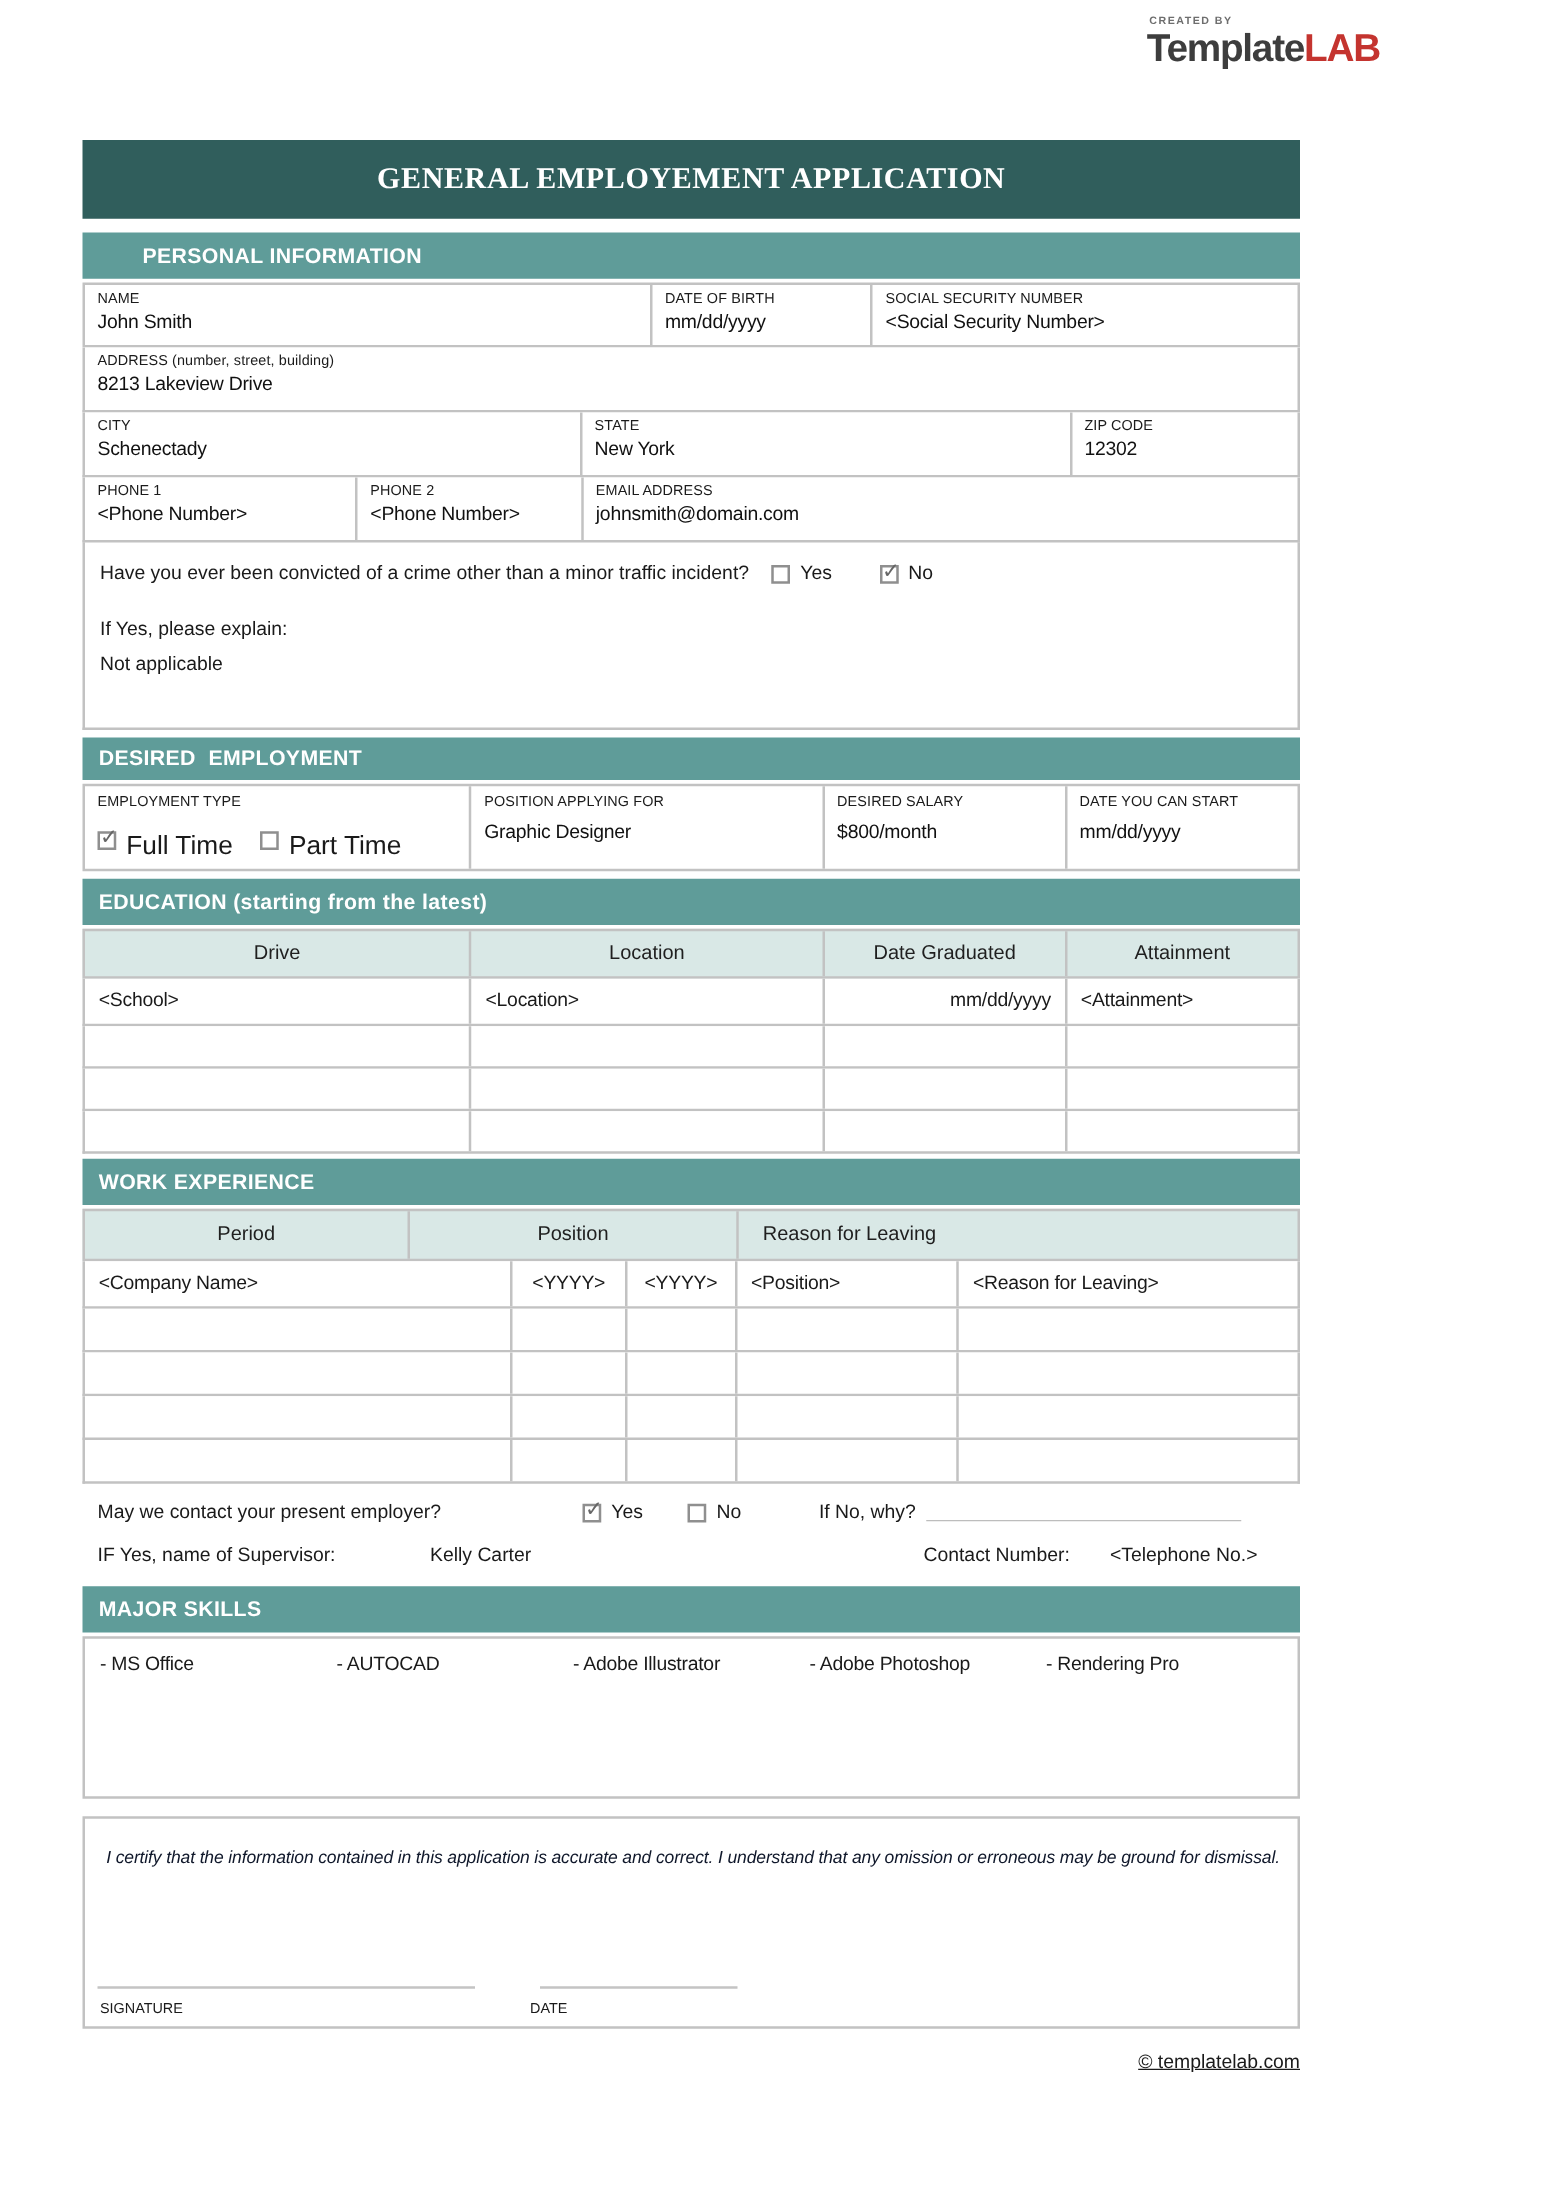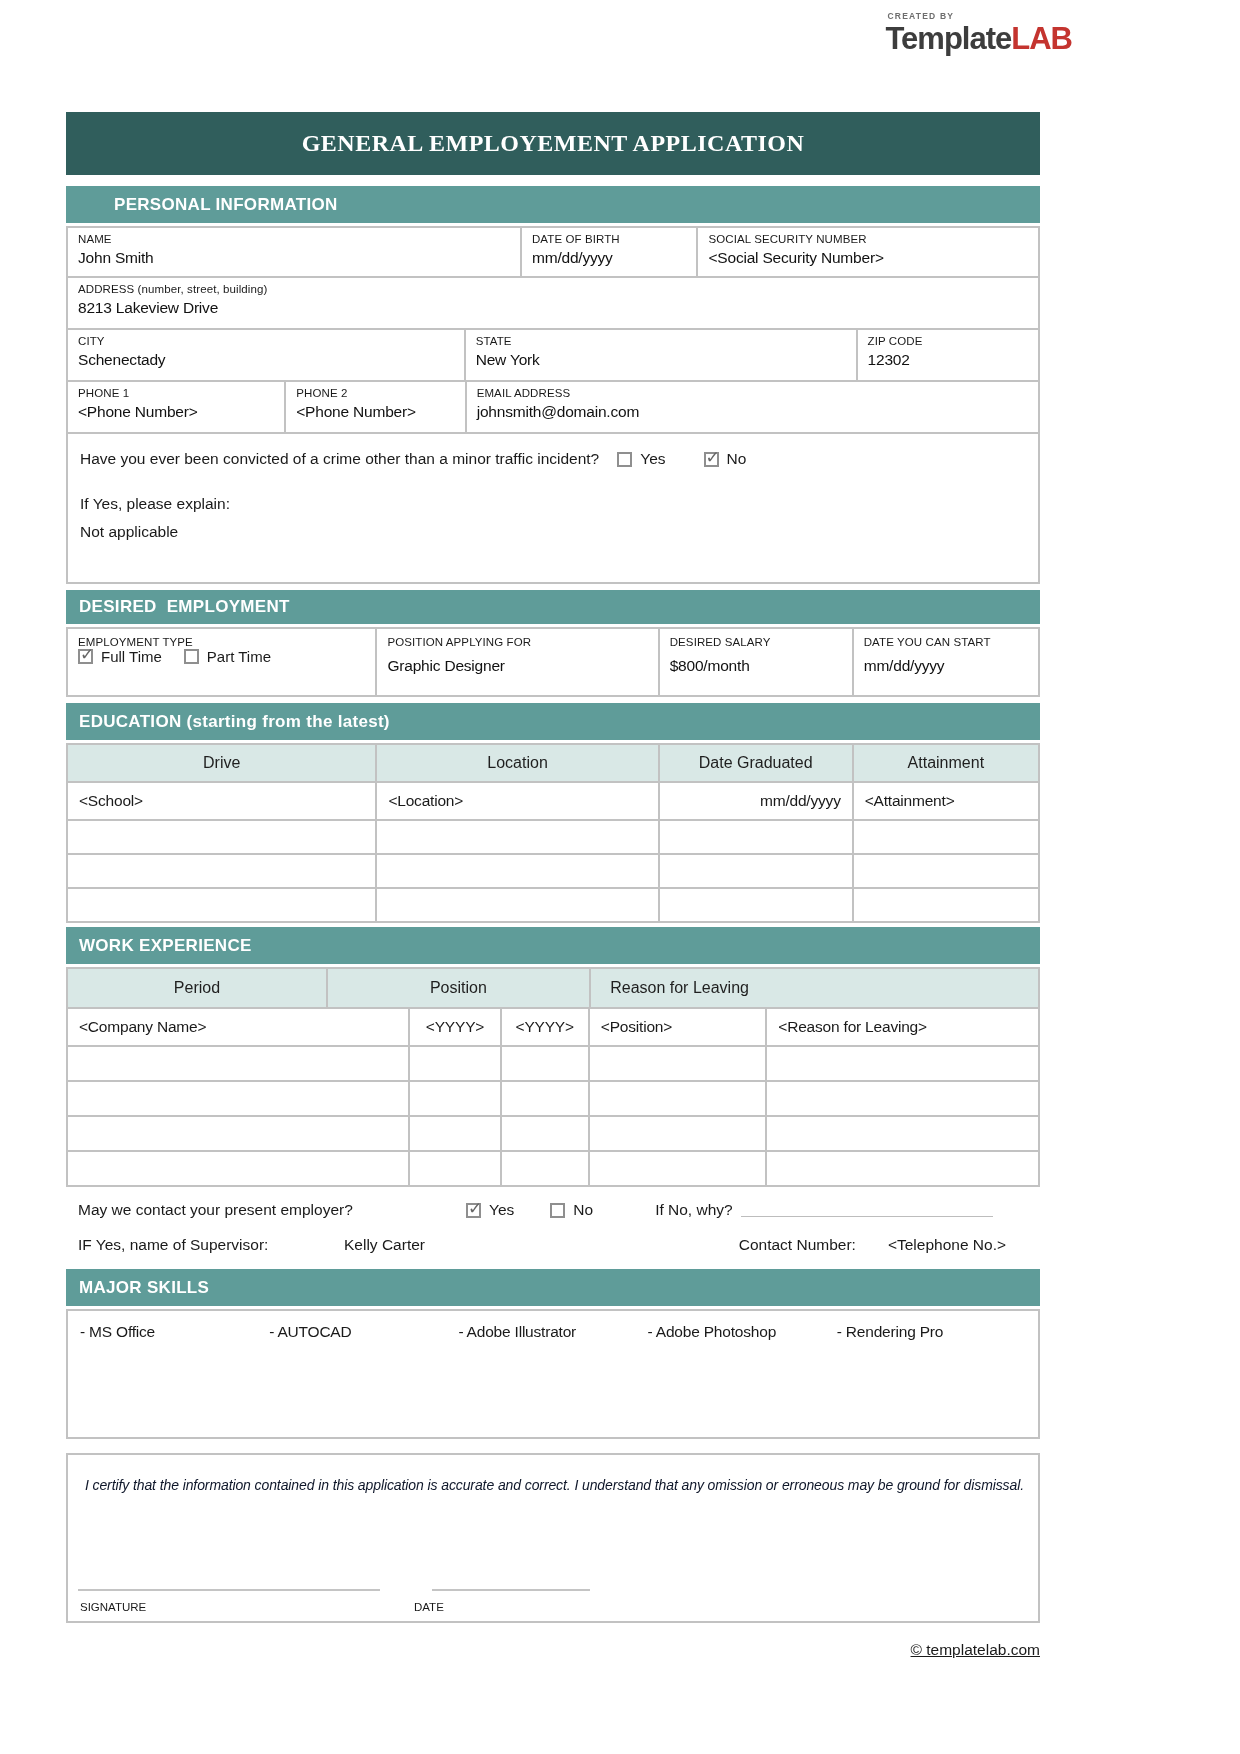--- a/index.html
+++ b/index.html
@@ -1,21 +1,21 @@
 <!DOCTYPE html>
 <html><head>
 <meta charset="utf-8">
 <style>
   * { margin:0; padding:0; box-sizing:border-box; }
   html,body { background:#ffffff; }
   body { font-family:"Liberation Sans","DejaVu Sans",sans-serif; color:#1a1a1a; }
   .page { position:relative; width:1240px; height:1754px; background:#fff; overflow:hidden; }
 
   
-  .logo { position:absolute; top:12px; right:168px; text-align:left; line-height:1; }
+  .logo { position:absolute; top:12px; right:136px; text-align:left; line-height:1; }
   .created-by { font-size:8.5px; font-weight:bold; letter-spacing:1.2px; color:#6e6e6e; margin-left:2px; margin-bottom:2px; }
   .brand { font-size:31px; font-weight:bold; letter-spacing:-1px; }
   .brand-template { color:#3d3d3d; }
   .brand-lab { color:#c4342f; }
 
   .content { position:absolute; left:66px; top:0; width:974px; }
 
   .title-band { margin-top:112px; height:63px; background:#305e5c; color:#fff;
     display:flex; align-items:center; justify-content:center;
     font-size:24px; font-weight:bold; letter-spacing:0.5px; white-space:pre;font-family:Liberation Serif, serif; }
@@ -57,21 +57,21 @@
   .explain-value { margin-top:10px; }
 
   
   .cb { width:15px; height:15px; border:2px solid #8f8f8f; display:inline-block; position:relative; background:#fff; flex:none; }
   .cb.checked::after { content:"\2713"; position:absolute; top:-7px; left:0px; font-size:17px; font-weight:bold; color:#666; }
   .cb-label { margin-left:8px; }
 
   
   .de-row { height:70px; }
   .de-row .cell { padding:7px 10px 0 10px; }
-  .de-check-line { display:flex; align-items:center; margin-top:0; font-size:15px; }
+  .de-check-line { display:flex; margin-top:17px; font-size:21px; }
 
   
   .thead { height:40px; background:#d9e8e6; font-size:16px; color:#1f1f1f; }
   .thead .cell { display:flex; align-items:center; justify-content:center; }
   .tdata { height:38px; font-size:15.5px; }
   .tdata .cell { display:flex; align-items:center; padding:0 11px; letter-spacing:-0.2px; }
   .tdata .cell.right { justify-content:flex-end; }
   .tdata .cell.center { justify-content:center; padding:0 4px; }
   .tempty-edu { height:34px; }
   .tempty-we { height:35px; }
@@ -94,21 +94,21 @@
   
   .skills-box { margin-top:3px; height:130px; border:2px solid #c2c2c2; padding:12px; }
   .skills-grid { display:grid; grid-template-columns:repeat(5,1fr); font-size:15.5px; letter-spacing:-0.2px; }
 
   
   .cert-box { margin-top:14px; height:170px; border:2px solid #c2c2c2; padding:20px 14px 0 14px; position:relative; }
   .cert-text { font-style:italic; font-size:14px; line-height:1.55; color:#0f172a; letter-spacing:-0.1px;text-align:right; }
   .sig-line { position:absolute; bottom:30px; left:10px; width:302px; border-top:2px solid #c4c4c4; }
   .sig-label { position:absolute; bottom:8px; left:12px; font-size:11.5px; }
   .date-line { position:absolute; bottom:30px; left:364px; width:158px; border-top:2px solid #c4c4c4; }
-  .date-label { position:absolute; bottom:8px; left:346px; font-size:11.5px; }
+  .date-label { position:absolute; bottom:8px; left:356px; font-size:11.5px; }
 
   
   .footer { margin-top:18px; text-align:right; font-size:15.5px; }
   .footer-link { color:#1a1a1a; text-decoration:underline; cursor:pointer; }
 </style>
 </head>
 <body>
 
 <div class="page">
 

